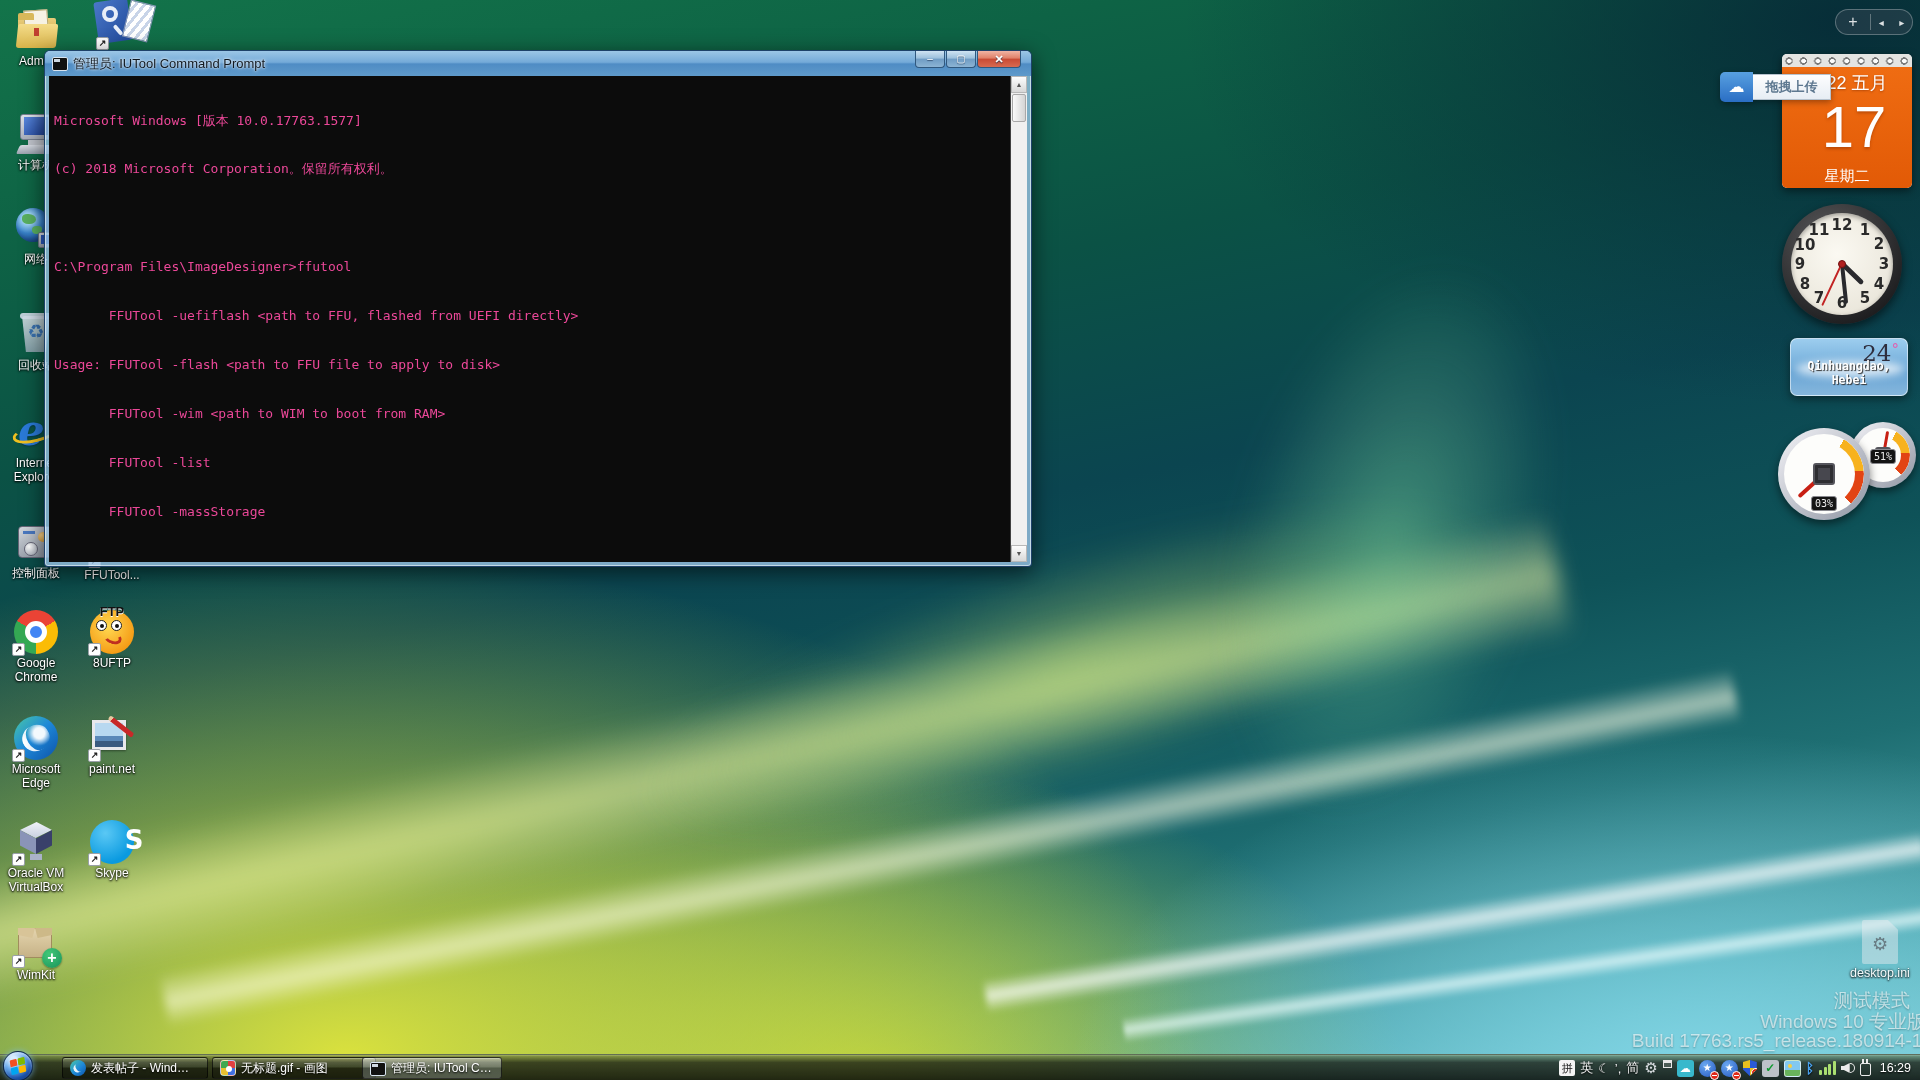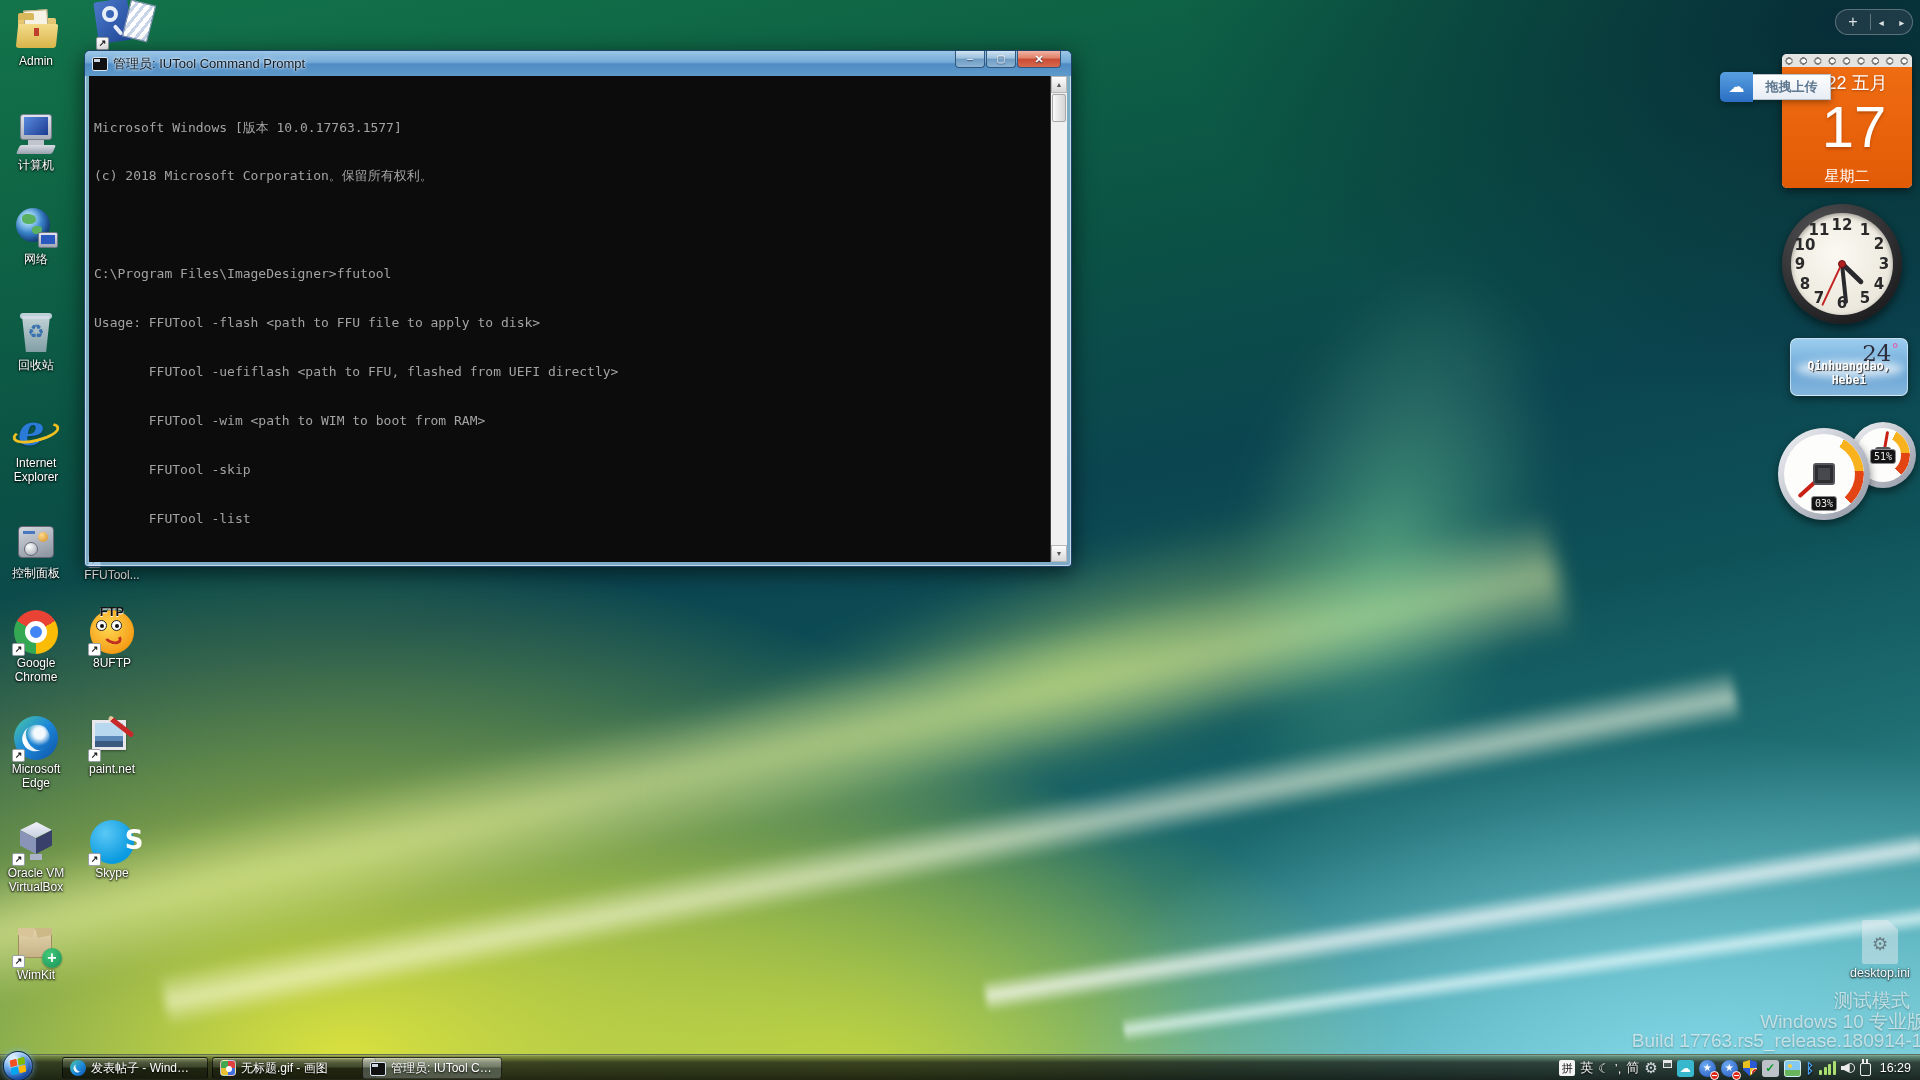--- a/index.html
+++ b/index.html
@@ -106,34 +106,34 @@
   .ic-wimkit .box{position:absolute;left:4px;top:6px;width:34px;height:30px;background:linear-gradient(180deg,#e4d4ae,#c6b286);border:1px solid #a08c5e;}
   .ic-wimkit .flapL{position:absolute;left:4px;top:6px;width:17px;height:10px;background:#d8c498;clip-path:polygon(0 0,100% 0,85% 100%,0 70%);}
   .ic-wimkit .flapR{position:absolute;left:21px;top:6px;width:17px;height:10px;background:#cdb988;clip-path:polygon(0 0,100% 0,100% 70%,15% 100%);}
   .ic-wimkit .plus{position:absolute;right:-4px;bottom:-2px;width:20px;height:20px;border-radius:50%;background:radial-gradient(circle at 35% 30%,#42c878,#18915a);color:#fff;font-size:16px;line-height:19px;text-align:center;font-weight:bold;box-shadow:0 1px 2px rgba(0,0,0,.4);}
   
   .ic-generic{position:absolute;inset:4px;border-radius:6px;background:linear-gradient(135deg,#6ab0f0,#2a64c0);}
 
   
   .window{position:absolute;left:44px;top:50px;width:988px;height:517px;z-index:20;
     background:rgba(150,192,224,.82);border:1px solid rgba(25,60,100,.95);border-radius:6px 6px 4px 4px;
-    box-shadow:0 5px 22px rgba(0,0,0,.6),inset 0 0 0 1px rgba(255,255,255,.55);margin-left:40px;}
+    box-shadow:0 5px 22px rgba(0,0,0,.6),inset 0 0 0 1px rgba(255,255,255,.55);}
   .titlebar{position:relative;height:25px;border-radius:5px 5px 0 0;
     background:linear-gradient(180deg,#9cc6e6 0%,#74aad8 45%,#4f8cc4 52%,#5f9aca 100%);
     display:flex;align-items:center;padding-left:7px;}
   .cmd-ico{width:16px;height:14px;background:#111;border:1px solid #d8e4f0;border-radius:2px;position:relative;margin-right:5px;flex:0 0 auto;}
   .cmd-ico i{position:absolute;left:1px;top:1px;width:6px;height:3px;background:#cfd8e2;}
   .title-text{font-size:13px;color:#101820;text-shadow:0 0 4px rgba(255,255,255,.9),0 0 2px rgba(255,255,255,.9);white-space:nowrap;}
   .winbtns{position:absolute;top:0;right:10px;display:flex;gap:1px;}
   .wbtn{width:30px;height:17px;border:1px solid #30587e;border-top:none;border-radius:0 0 4px 4px;
     background:linear-gradient(180deg,#cfe3f2 0%,#9cc0dc 45%,#6f9cc4 50%,#8cb4d4 100%);
     color:#fff;font-size:10px;line-height:16px;text-align:center;text-shadow:0 1px 1px rgba(20,40,70,.8);cursor:default;}
   .wbtn.close{width:44px;background:linear-gradient(180deg,#f0b4a4 0%,#e08068 45%,#c84a34 50%,#d86a50 100%);font-size:11px;font-weight:bold;}
   .console{position:absolute;left:4px;right:4px;top:25px;bottom:4px;display:flex;background:#0c0c0c;}
-  .ctext{flex:1;padding:11px 0 0 5px;font-family:"DejaVu Sans Mono",monospace;font-size:13px;line-height:16.3px;color:#a3a3a3;white-space:pre;overflow:hidden;}
+  .ctext{flex:1;padding:4px 0 0 5px;font-family:"DejaVu Sans Mono",monospace;font-size:13px;line-height:16.3px;color:#ec4899;white-space:pre;overflow:hidden;}
   .cline{height:16.3px;}
   @keyframes blink{50%{opacity:0;}}
   .sbar{width:17px;background:#f0f0f0;display:flex;flex-direction:column;border-left:1px solid #404040;}
   .sb-btn{height:17px;background:linear-gradient(180deg,#fdfdfd,#d8d8d8);border:1px solid #b8b8b8;color:#555;font-size:7px;line-height:15px;text-align:center;}
   .sb-thumb{height:28px;margin:1px;background:linear-gradient(90deg,#fafafa,#d4d4d4);border:1px solid #a8a8a8;border-radius:2px;}
   .sb-track{flex:1;}
 
   
   .gadget{position:absolute;z-index:15;}
   
@@ -517,24 +517,23 @@
       <div class="wbtn">▢</div>
       <div class="wbtn close">✕</div>
     </div>
   </div>
   <div class="console">
     <div class="ctext">
       <div class="cline">Microsoft Windows [版本 10.0.17763.1577]</div>
       <div class="cline">(c) 2018 Microsoft Corporation。保留所有权利。</div>
       <div class="cline"></div>
       <div class="cline">C:\Program Files\ImageDesigner&gt;ffutool</div>
+      <div class="cline">       FFUTool -uefiflash &lt;path to FFU, flashed from UEFI directly&gt;</div>
       <div class="cline">Usage: FFUTool -flash &lt;path to FFU file to apply to disk&gt;</div>
-      <div class="cline">       FFUTool -uefiflash &lt;path to FFU, flashed from UEFI directly&gt;</div>
       <div class="cline">       FFUTool -wim &lt;path to WIM to boot from RAM&gt;</div>
-      <div class="cline">       FFUTool -skip</div>
       <div class="cline">       FFUTool -list</div>
       <div class="cline">       FFUTool -massStorage</div>
       
       
       
       
     </div>
     <div class="sbar">
       <div class="sb-btn">▲</div>
       <div class="sb-thumb"></div>

